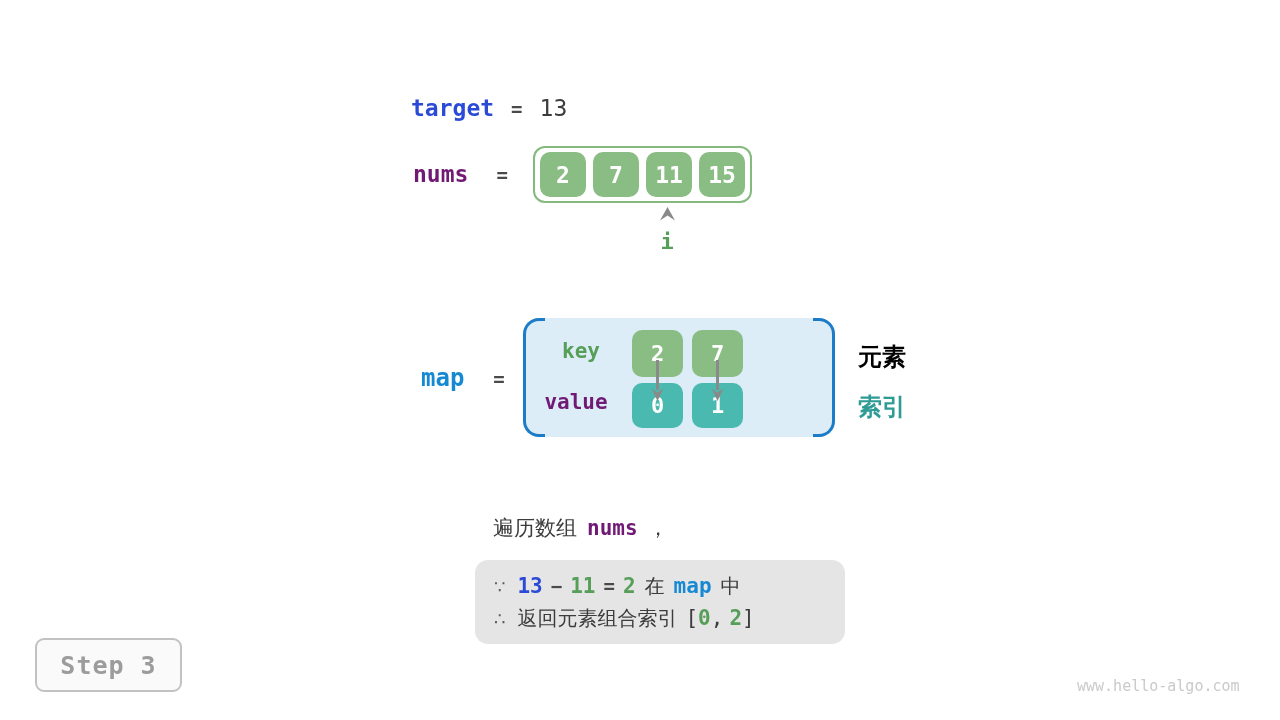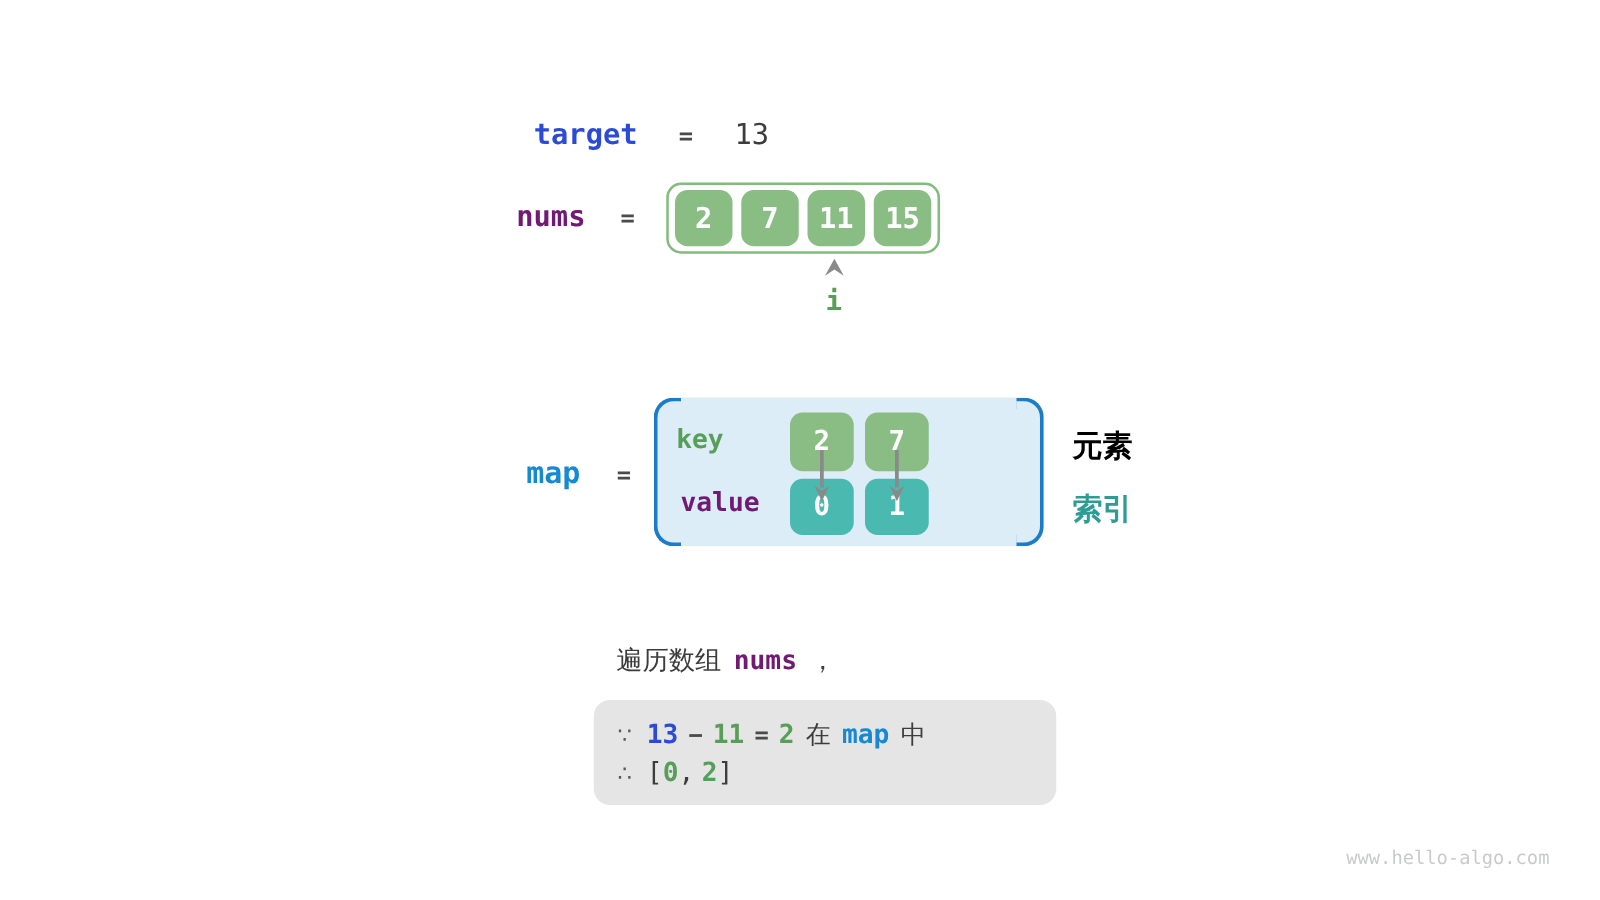--- a/index.html
+++ b/index.html
@@ -51,21 +51,21 @@
     width: 312px; height: 119px;
     background: #dcedf8; border-radius: 16px;
   }
   .bracket { position: absolute; top: 0; width: 22px; height: 100%;
              border: 3px solid #1d7cc7; }
   .bracket.left  { left: 0;  border-right: none; border-radius: 16px 0 0 16px; }
   .bracket.right { right: 0; border-left:  none; border-radius: 0 16px 16px 0; }
 
   .map-label { position: absolute; font-family: "DejaVu Sans Mono", monospace;
                font-weight: bold; font-size: 21px; }
-  .map-label.key   { left: 18px; top: 21px; width: 80px; text-align: left; color: #579e58; }
+  .map-label.key   { left: 18px; top: 21px; width: 80px; text-align: center; color: #579e58; }
   .map-label.value { left: 13px; top: 72px; width: 80px; text-align: center; color: #701a75; }
 
   .map-cell { position: absolute; width: 51px; border-radius: 10px;
               display: flex; align-items: center; justify-content: center;
               font-family: "DejaVu Sans Mono", monospace; font-weight: bold;
               font-size: 22px; color: #ffffff; }
   .map-cell.key   { top: 12px; height: 47px; background: #8abd84; }
   .map-cell.value { top: 65px; height: 45px; background: #4abab0; }
   .kv-arrow { position: absolute; top: 42px; z-index: 2; }
 
@@ -108,21 +108,21 @@
   
   .watermark { position: absolute; left: 1077px; top: 677px;
                font-family: "DejaVu Sans Mono", monospace;
                font-size: 15px; color: #c9cacb; text-align: right; }
 </style>
 </head>
 <body>
 
 <div class="stage">
 
-  <div class="expr abs" style="left:427px; top:95px;gap:16px;">
+  <div class="expr abs" style="left:411px; top:95px;">
     <span class="kw blue-dark" style="font-size:23px;">target</span>
     <span class="eq" style="margin:0 17px;">=</span>
     <span class="plain-val" style="font-size:23px;">13</span>
   </div>
 
   <div class="expr abs" style="left:413px; top:161px;">
     <span class="kw green" style="font-size:23px;">nums</span>
     <span class="eq" style="margin-left:28px;">=</span>
   </div>
 
@@ -183,24 +183,26 @@
       <span class="op">−</span>
       <span class="num green">11</span>
       <span class="op">=</span>
       <span class="num green">2</span>
       <span class="zh" style="margin:0 9px;">在</span>
       <span class="num lblue">map</span>
       <span class="zh" style="margin-left:9px;">中</span>
     </div>
     <div class="cline">
       <span class="sym">∴</span>
+      <span class="zh" style="margin-right:8px;">返回元素组合索引</span>
       <span class="br">[</span>
       <span class="num green">0</span>
       <span class="br" style="margin-right:6px;">,</span>
       <span class="num green">2</span>
       <span class="br">]</span>
     </div>
   </div>
 
+  <div class="step-badge">Step 3</div>
 
   <div class="watermark">www.hello-algo.com</div>
 
 </div>
 
 </body></html>

